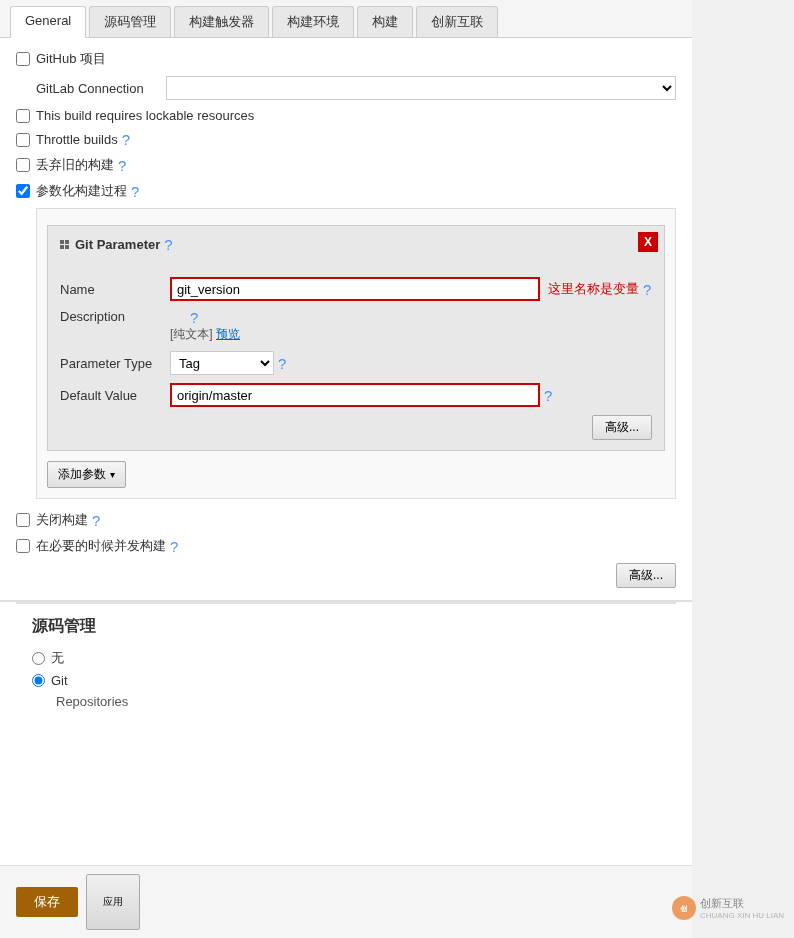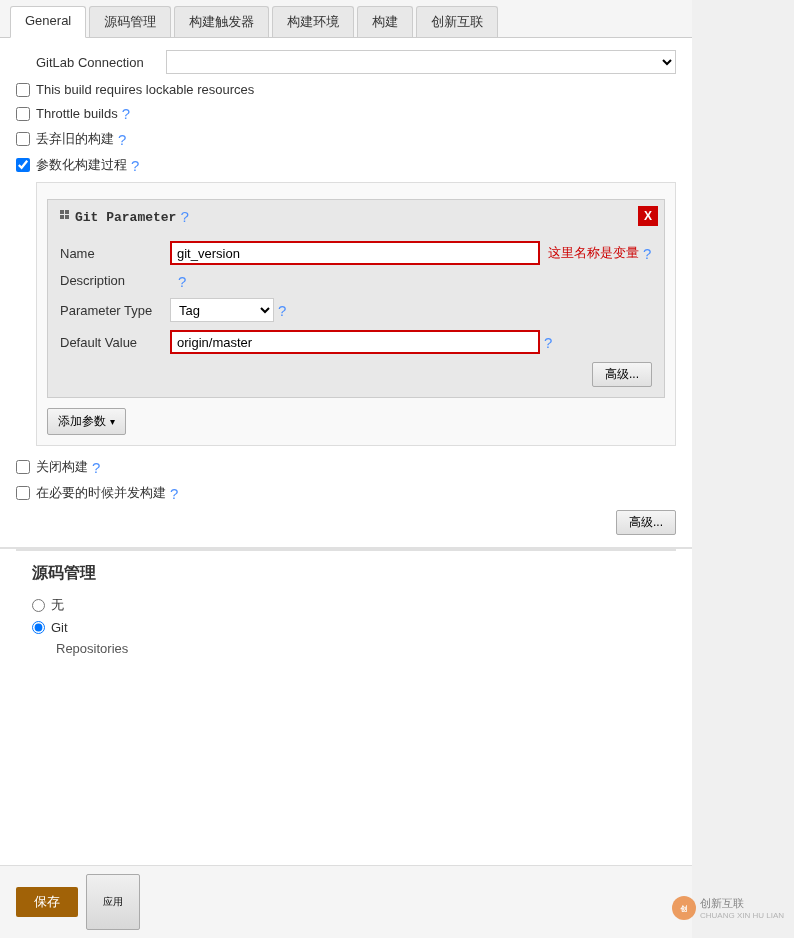--- a/index.html
+++ b/index.html
@@ -97,23 +97,22 @@
     .git-param-box {
       background: #e8e8e8;
       border: 1px solid #ccc;
       padding: 10px 12px;
       position: relative;
       margin-top: 6px;
     }
 
     .git-param-title {
       display: flex;
-      align-items: flex-start;
-      margin-bottom: 14px;
-      font-family: Liberation Mono, monospace;
+      align-items: center;
+      margin-bottom: 24px;
     }
     .git-param-title .grid-icon {
       display: inline-grid;
       grid-template-columns: 4px 4px;
       gap: 1px;
       margin-right: 6px;
     }
     .grid-dot {
       width: 4px;
       height: 4px;
@@ -163,21 +162,21 @@
 
     .annotation-text {
       color: #cc0000;
       font-size: 13px;
       margin-left: 8px;
     }
 
     .description-area {
       display: flex;
       align-items: flex-start;
-      margin-bottom: 8px;
+      gap: 12px;
     }
     .description-input {
       flex: 1;
       border: 2px solid #cc0000;
       padding: 4px 5px;
       font-size: 13px;
       resize: vertical;
       height: 80px;
       max-width: 370px;
       font-family: inherit;
@@ -360,20 +359,24 @@
     <div class="tab active">General</div>
     <div class="tab">源码管理</div>
     <div class="tab">构建触发器</div>
     <div class="tab">构建环境</div>
     <div class="tab">构建</div>
     <div class="tab">创新互联</div>
   </div>
 
   <div class="content-area">
 
+    <div class="checkbox-row">
+      <input type="checkbox" style="">
+      <label>GitHub 项目</label>
+    </div>
 
     <div class="gitlab-row">
       <span class="gitlab-label">GitLab Connection</span>
       <select class="gitlab-select">
         <option value=""></option>
       </select>
     </div>
 
     <div class="checkbox-row">
       <input type="checkbox" style="">
@@ -419,20 +422,24 @@
           <input type="text" class="form-input" value="git_version" style="">
           <span class="annotation-text">这里名称是变量</span>
           <span class="help-q">?</span>
         </div>
 
         <div class="description-area">
           <span class="form-label">Description</span>
           <span class="help-q" style="margin-left:8px;">?</span>
         </div>
 
+        <div class="preview-row" style="margin-left:110px;">
+          <span>[纯文本]</span>
+          <a>预览</a>
+        </div>
 
         <div class="param-type-row">
           <span class="form-label">Parameter Type</span>
           <select class="param-type-select">
             <option value="Tag" selected="">Tag</option>
             <option value="Branch">Branch</option>
             <option value="Revision">Revision</option>
             <option value="Pull Request">Pull Request</option>
           </select>
           <span class="help-q">?</span>

